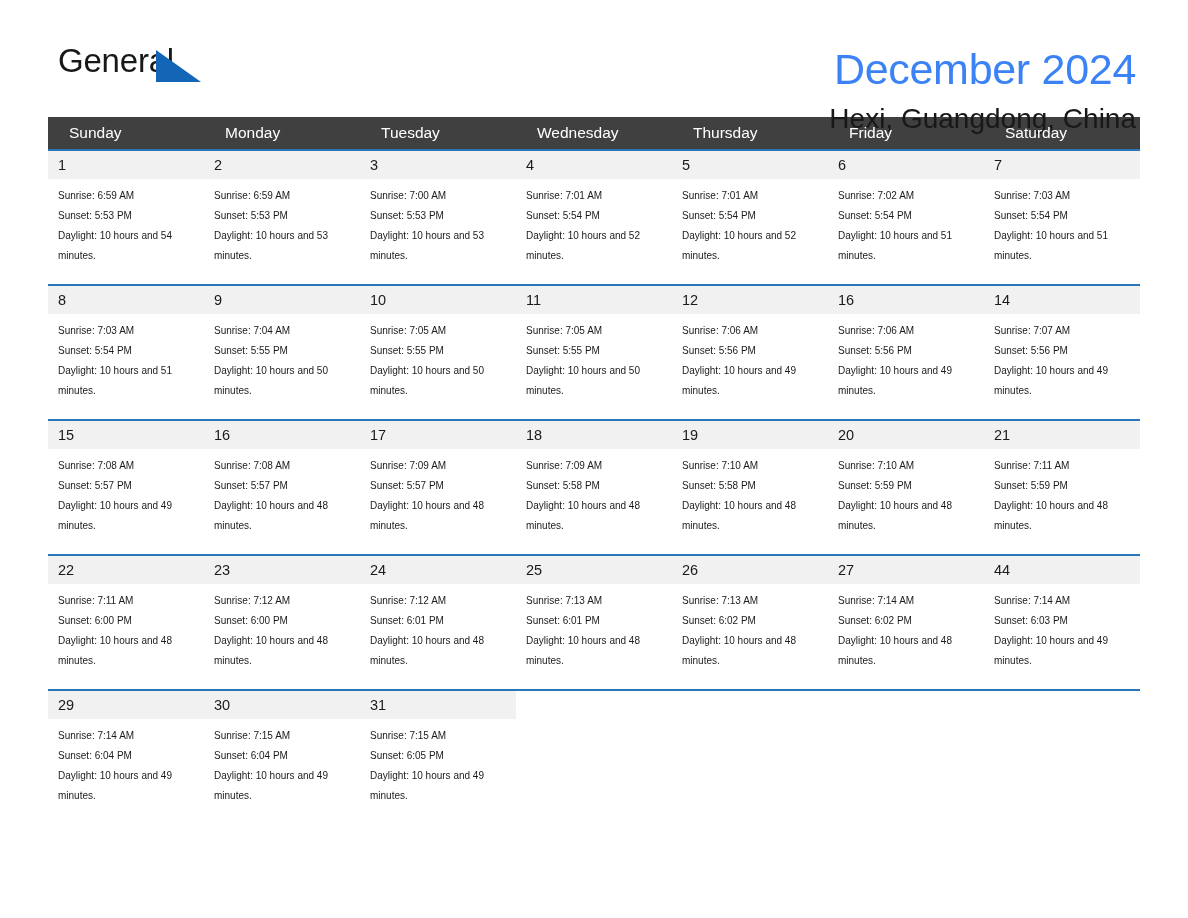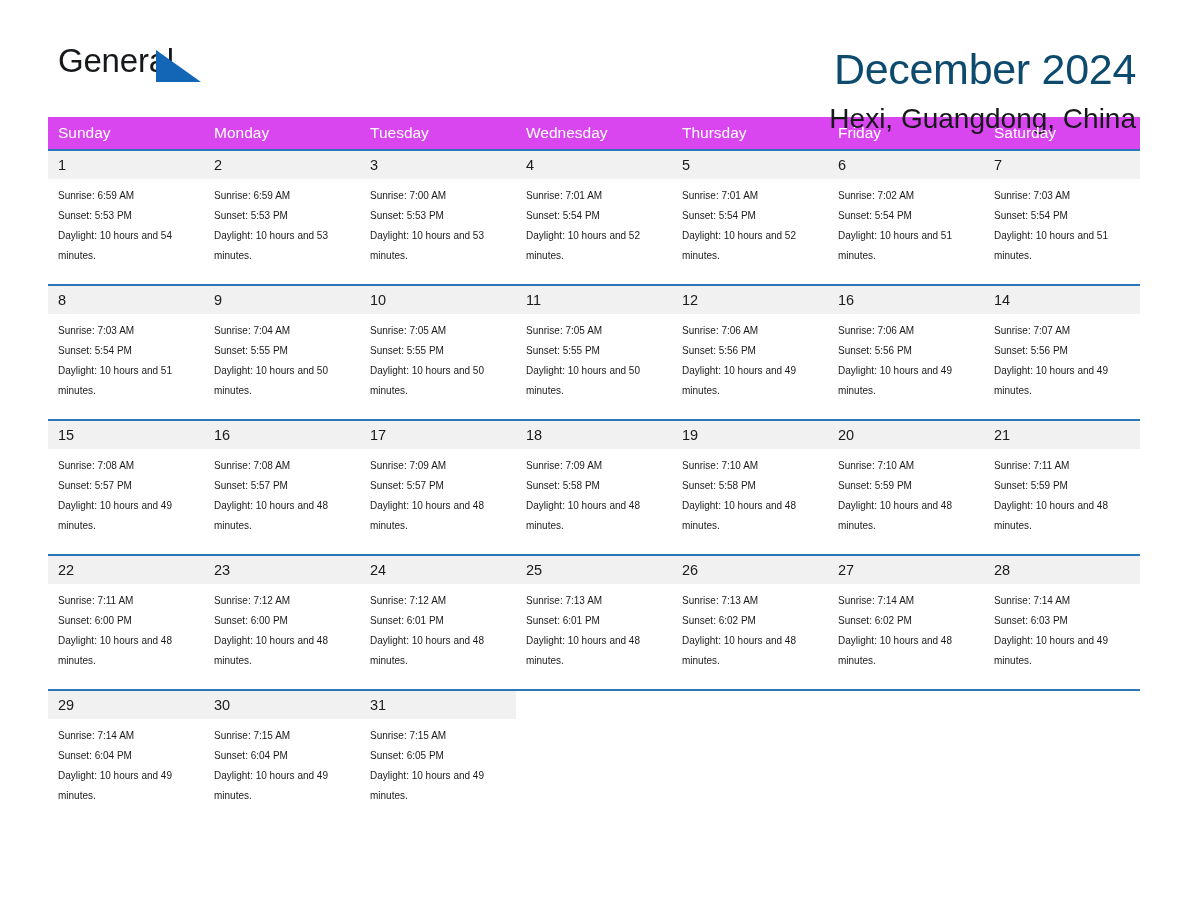--- a/index.html
+++ b/index.html
@@ -56,21 +56,21 @@
     width: 45px;
     height: 32px;
   }
   .titleblock {
     text-align: right;
     padding-right: 4px;
   }
   .cal-title {
     font-size: 43px;
     font-weight: 400;
-    color: #0c4a6e;
+    color: #3b82f6;
     line-height: 50px;
     letter-spacing: -0.3px;
     white-space: nowrap;
   }
   .cal-subtitle {
     font-size: 28px;
     font-weight: 400;
     color: #16181a;
     line-height: 30px;
     margin-top: 10px;
@@ -80,26 +80,26 @@
   
   .calendar {
     margin-top: 7px;
     width: 1092px;
     border-collapse: collapse;
     table-layout: fixed;
   }
   .calendar col { width: 156px; }
 
   thead th {
-    background: #d946ef;
+    background: #404040;
     color: #ffffff;
     font-size: 15.5px;
     font-weight: 400;
     text-align: left;
-    padding: 7px 0 8px 10px;
+    padding: 7px 0 8px 21px;
     height: 32px;
     line-height: 17px;
   }
 
   tbody tr { height: 135px; }
   tbody td {
     vertical-align: top;
     padding: 0;
     border-top: 2px solid #2b76b9;
     background: #ffffff;
@@ -385,21 +385,21 @@
           </td>
           <td>
             <div class="daynum">27</div>
             <div class="details">
               <div>Sunrise: 7:14 AM</div>
               <div>Sunset: 6:02 PM</div>
               <div class="wrap">Daylight: 10 hours and 48 minutes.</div>
             </div>
           </td>
           <td>
-            <div class="daynum">28</div>
+            <div class="daynum">44</div>
             <div class="details">
               <div>Sunrise: 7:14 AM</div>
               <div>Sunset: 6:03 PM</div>
               <div class="wrap">Daylight: 10 hours and 49 minutes.</div>
             </div>
           </td>
         </tr>
         <tr>
           <td>
             <div class="daynum">29</div>

